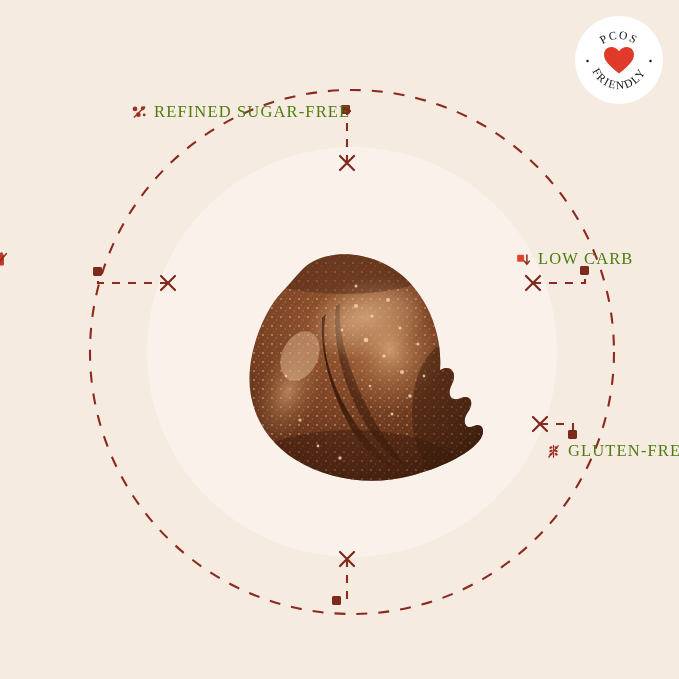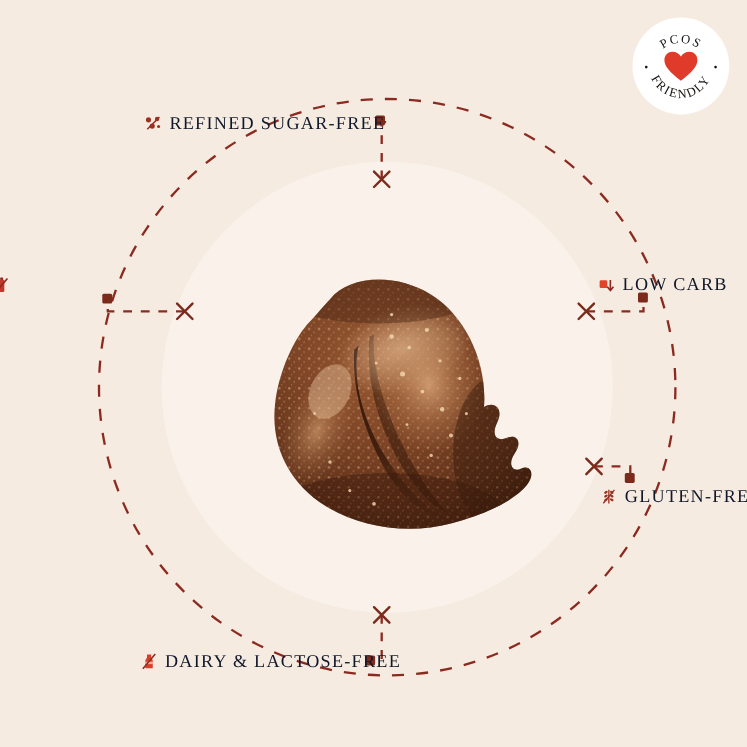--- a/index.html
+++ b/index.html
@@ -30,36 +30,36 @@
   
   .label {
     position: absolute;
     display: flex;
     align-items: center;
     gap: 7px;
     white-space: nowrap;
     font-family: "Liberation Serif", "DejaVu Serif", serif;
     font-size: 16.5px;
     letter-spacing: 1.15px;
-    color: #0f172a;
+    color: #4d7c0f;
     line-height: 1;
   }
   .label .txt { display: inline-block; }
   .label .ico {
     display: inline-block;
     width: 15px;
     height: 17px;
     flex: 0 0 auto;
     position: relative;
   }
   .label .ico svg { display: block; width: 100%; height: 100%; }
 
   #lbl-sugar       { left: 132px; top: 104px; }
   #lbl-preserv     { left: -6px;  top: 251px; }
-  #lbl-lowcarb     { left: 544px; top: 251px; }
+  #lbl-lowcarb     { left: 516px; top: 251px; }
   #lbl-gluten      { left: 546px; top: 443px; }
   #lbl-dairy       { left: 128px; top: 593px; }
 
   
   #badge {
     position: absolute;
     left: 575px;
     top: 16px;
     width: 88px;
     height: 88px;
@@ -285,30 +285,20 @@
           <ellipse cx="10.8" cy="8.4" rx="1.9" ry="1.2" transform="rotate(32 10.8 8.4)"></ellipse>
           <ellipse cx="5.2" cy="12.0" rx="1.9" ry="1.2" transform="rotate(-32 5.2 12)"></ellipse>
           <ellipse cx="10.8" cy="12.0" rx="1.9" ry="1.2" transform="rotate(32 10.8 12)"></ellipse>
         </g>
         <path d="M13.4 2.4 L2.6 15.4" stroke="#9A3122" stroke-width="1.3"></path>
       </svg>
     </span>
     <span class="txt">GLUTEN-FREE</span>
   </div>
 
-  <div class="label" id="lbl-dairy">
-    <span class="ico">
-      <svg viewBox="0 0 16 18">
-        <path d="M6.0 2.0 L10.0 2.0 L10.0 5.0 L11.6 7.6 L11.6 15.4 L4.4 15.4 L4.4 7.6 L6.0 5.0 Z" fill="#D6402A"></path>
-        <rect x="4.4" y="9.0" width="7.2" height="2.4" fill="#F6EBE0" opacity="0.65"></rect>
-        <path d="M14.0 1.6 L2.0 15.8" stroke="#8E2A1E" stroke-width="1.5"></path>
-      </svg>
-    </span>
-    <span class="txt">DAIRY &amp; LACTOSE-FREE</span>
-  </div>
 
   <div id="badge">
     <div class="disc"></div>
     <svg viewBox="0 0 88 88">
       <defs>
         <path id="arcTop" d="M 17 50 A 27 27 0 0 1 71 50" fill="none"></path>
         <path id="arcBot" d="M 15 44 A 29 29 0 0 0 73 44" fill="none"></path>
       </defs>
       <text class="arc-text">
         <textPath href="#arcTop" startOffset="50%" text-anchor="middle">

